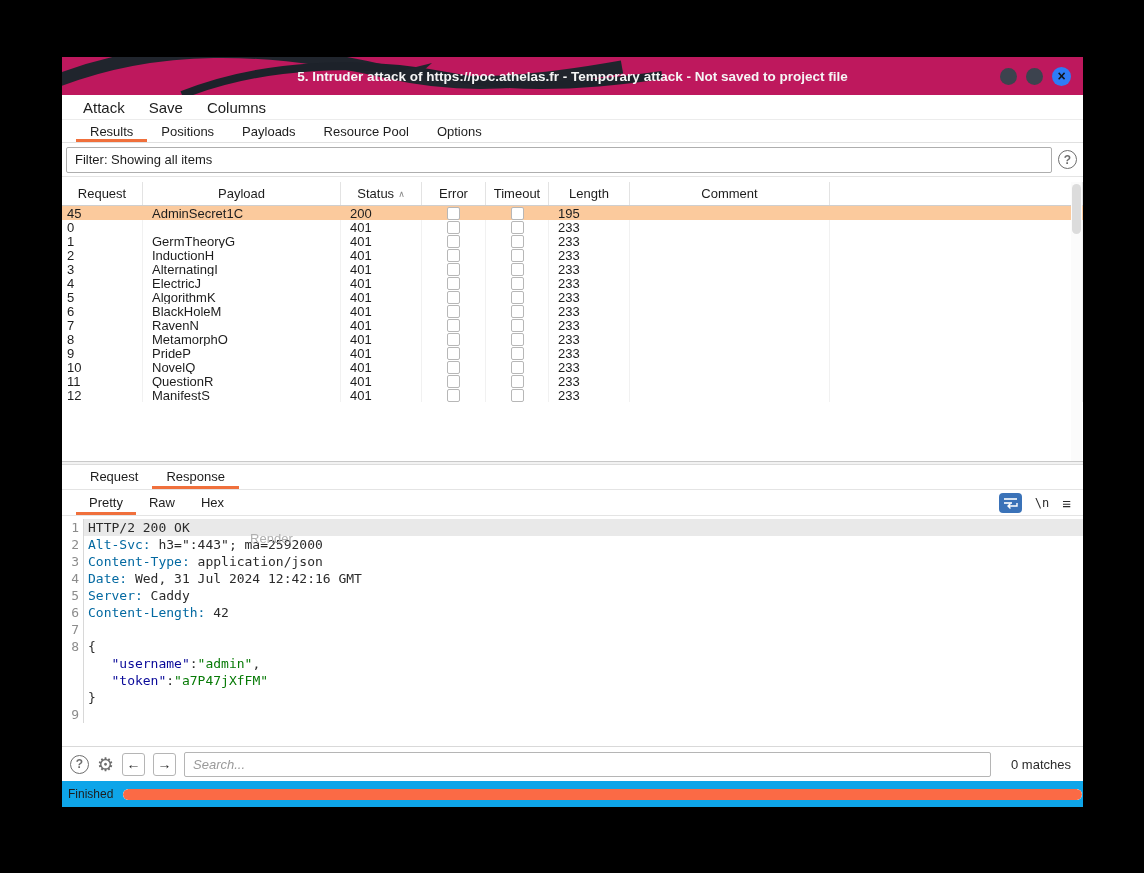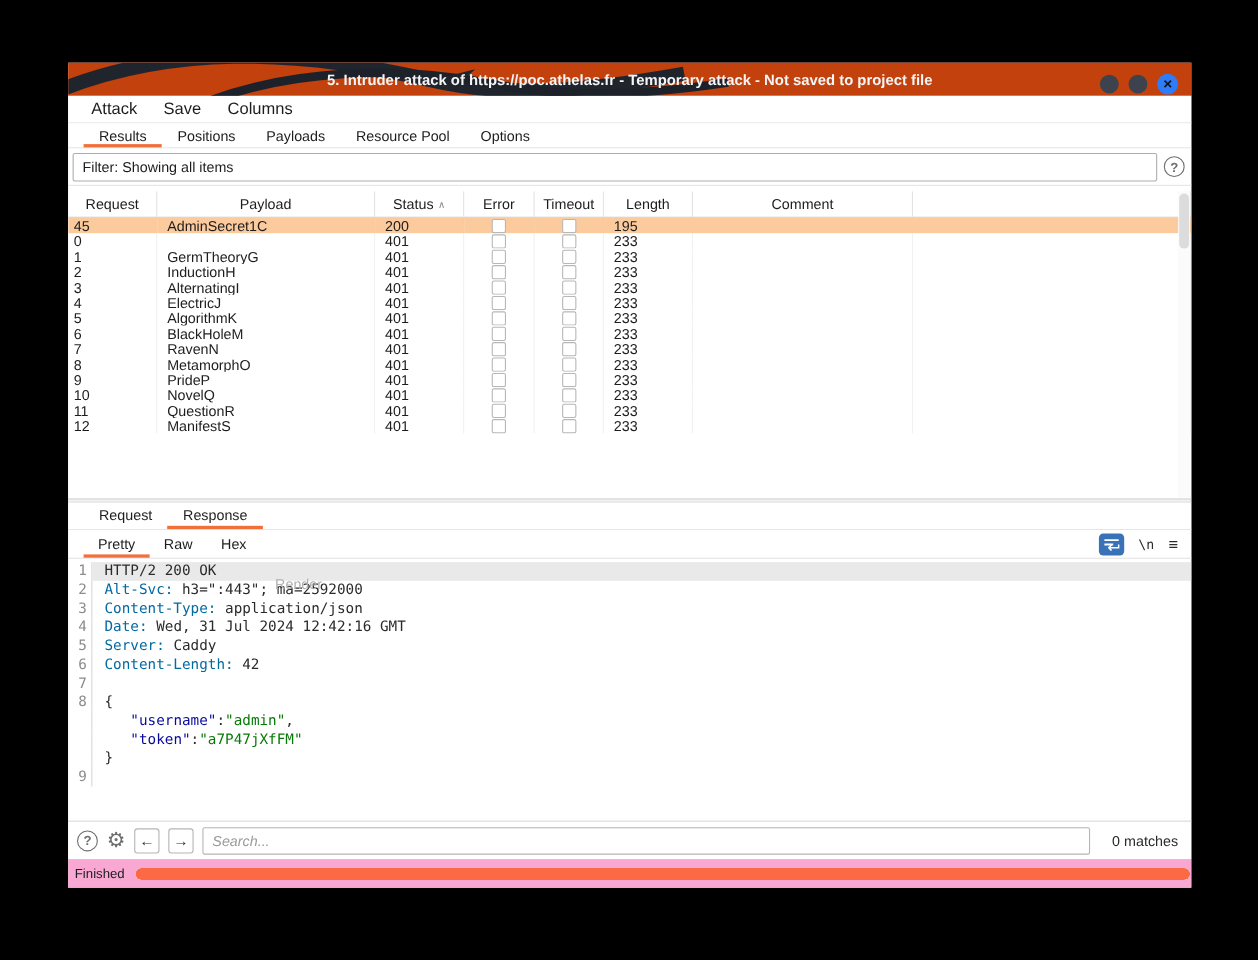--- a/index.html
+++ b/index.html
@@ -2,21 +2,21 @@
 <html style="--accent: #f0703c; --progress: #fb6a45;"><head>
 <meta charset="utf-8">
 <style>
   * { margin:0; padding:0; box-sizing:border-box; }
   html,body { width:1144px; height:873px; background:#000; font-family:"Liberation Sans",sans-serif; overflow:hidden; }
 
   .window { position:absolute; left:62px; top:57px; width:1021px; height:750px;
             background:#ffffff; display:flex; flex-direction:column; }
 
   
-  .titlebar { height:30px; background:#c2410c; position:relative; display:flex; align-items:center;
+  .titlebar { height:38px; background:#be185d; position:relative; display:flex; align-items:center;
               justify-content:center; flex:none; overflow:hidden; }
   .titlebar svg.dragon { position:absolute; left:0; top:0; }
   .title-text { color:#f5f5f5; font-size:13.5px; font-weight:bold; z-index:2; }
   .win-controls { position:absolute; right:12px; top:0; height:38px; display:flex; align-items:center; gap:9px; z-index:3; }
   .win-btn { width:17px; height:17px; border-radius:50%; background:#3c434e; }
   .win-btn.close { width:19px; height:19px; background:#2e7cf7; color:#10141a; font-weight:bold;
                    display:flex; align-items:center; justify-content:center; font-size:14px; line-height:1; }
 
   
   .menubar { height:24px; background:#fff; display:flex; align-items:center; padding-left:10px; gap:2px; flex:none; }
@@ -68,41 +68,41 @@
   .pp-btn { width:23px; height:20px; background:#3a72b8; border-radius:4px; display:flex; align-items:center; justify-content:center; }
   .nl-label { font-size:12px; color:#2a2a2a; font-family:"DejaVu Sans Mono",monospace; }
   .menu-glyph { font-size:15px; color:#2a2a2a; }
 
   
   .editor { flex:1; background:#fff; font-family:"DejaVu Sans Mono",monospace; font-size:13px;
             padding-top:3px; overflow:hidden; }
   .eline { display:flex; height:17px; line-height:17px; white-space:pre; }
   .gutter { width:22px; flex:none; text-align:right; color:#8c8c8c; padding-right:4px;
             border-right:1px solid #d8d8d8; }
-  .ecode { flex:1; padding-left:11px; color:#2b2b2b; }
+  .ecode { flex:1; padding-left:4px; color:#2b2b2b; }
   .eline.hl .ecode { background:#e9e9e9; }
   .hname { color:#0369a1; }
   .jkey { color:#0a0a99; }
   .jval { color:#077a06; }
 
   
   .search-row { height:35px; border-top:1px solid #d9d9d9; display:flex; align-items:center;
                 padding:0 12px 0 8px; gap:8px; flex:none; background:#fff; }
   .icon-q { width:19px; height:19px; border:1.5px solid #6e6e6e; border-radius:50%; color:#6e6e6e;
             font-size:12px; font-weight:bold; display:flex; align-items:center; justify-content:center; flex:none; }
   .icon-gear { font-size:19px; color:#6e6e6e; line-height:1; flex:none; }
   .nav-btn { width:23px; height:23px; border:1px solid #b5b5b5; border-radius:3px; background:#fff;
              display:flex; align-items:center; justify-content:center; font-size:14px; color:#2a2a2a; flex:none; }
   .search-input { flex:1; height:25px; border:1px solid #b5b5b5; border-radius:2px; font-size:13px;
                   padding:0 8px; outline:none; font-family:"Liberation Sans",sans-serif; color:#1d1d1d; }
   .search-input::placeholder { color:#9a9a9a; font-style:italic; }
   .matches { font-size:13px; color:#2a2a2a; white-space:nowrap; padding-left:12px; }
 
   
-  .status-row { height:26px; display:flex; align-items:center; padding:0 0 0 6px; gap:10px; flex:none; background:#f9a8d4; }
+  .status-row { height:26px; display:flex; align-items:center; padding:0 0 0 6px; gap:10px; flex:none; background:#0ea5e9; }
   .status-label { font-size:12px; color:#1d1d1d; flex:none; }
   .progress-track { flex:1; height:11px; margin-right:1px; border-radius:6px; overflow:hidden; background:#fdfdfd; }
   .progress-fill { height:100%; border-radius:6px; background:var(--progress); }
 </style>
 </head>
 <body>
 
 <div class="window">
 
   <div class="titlebar">

